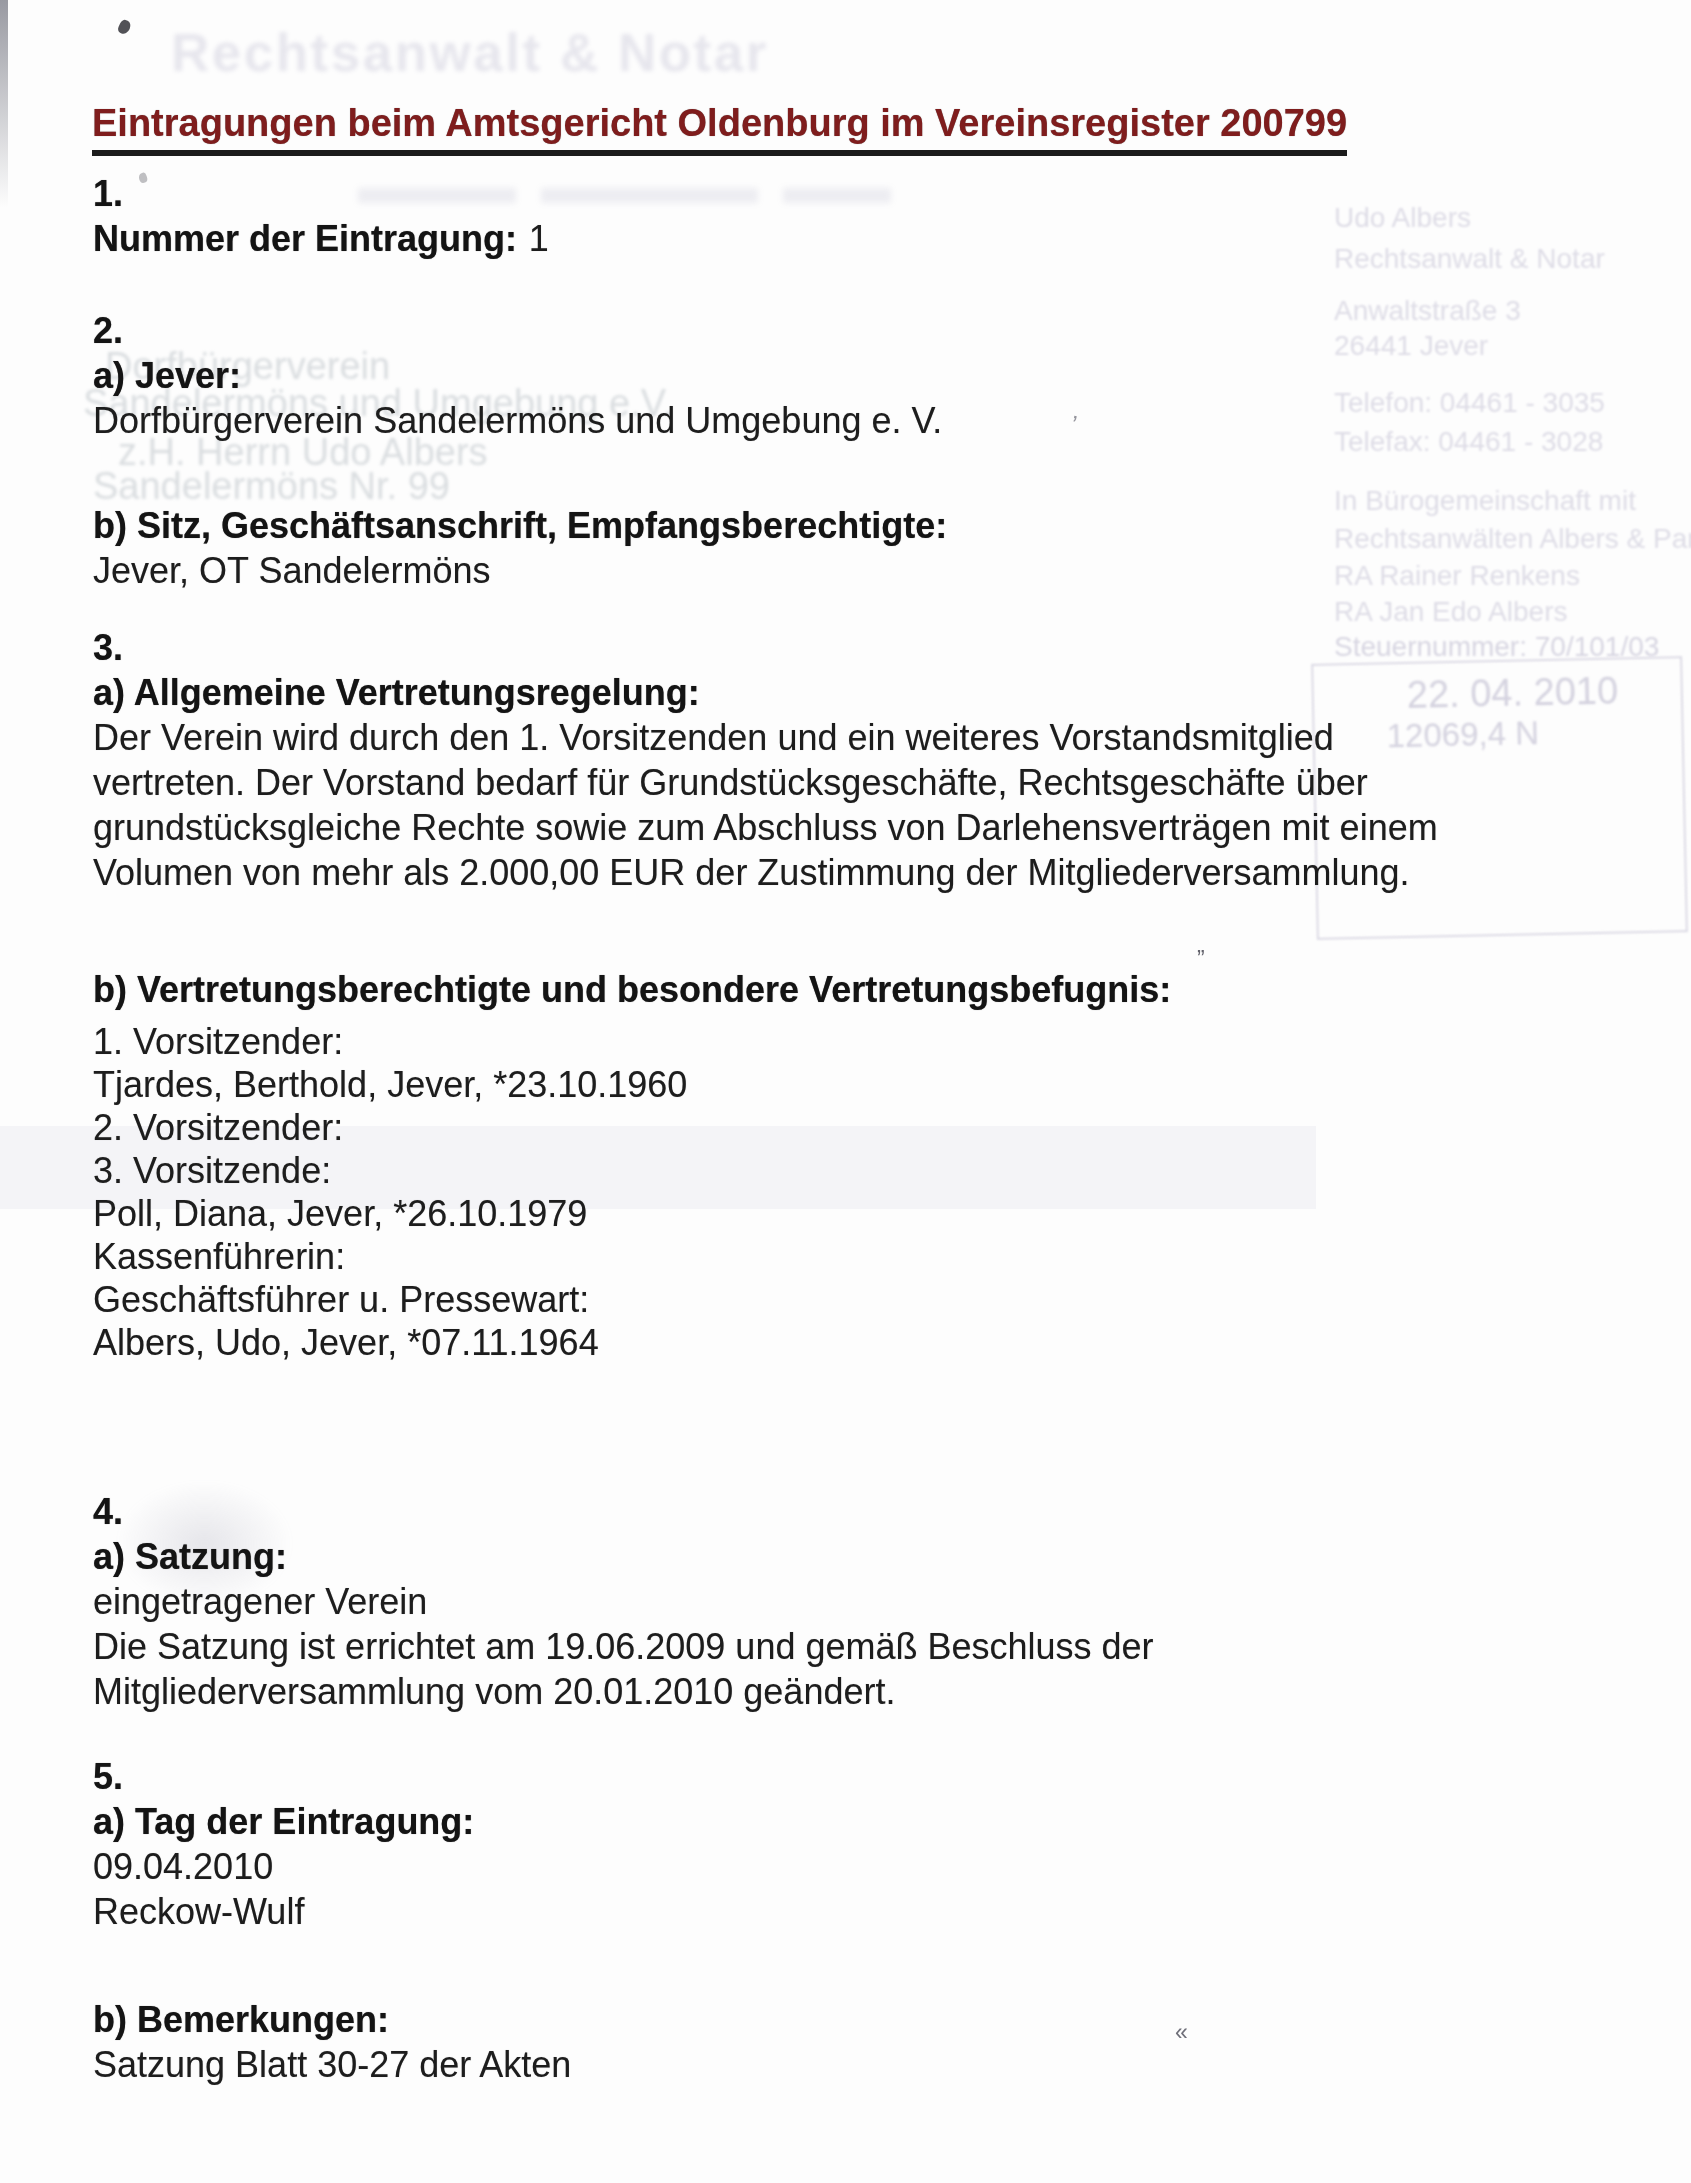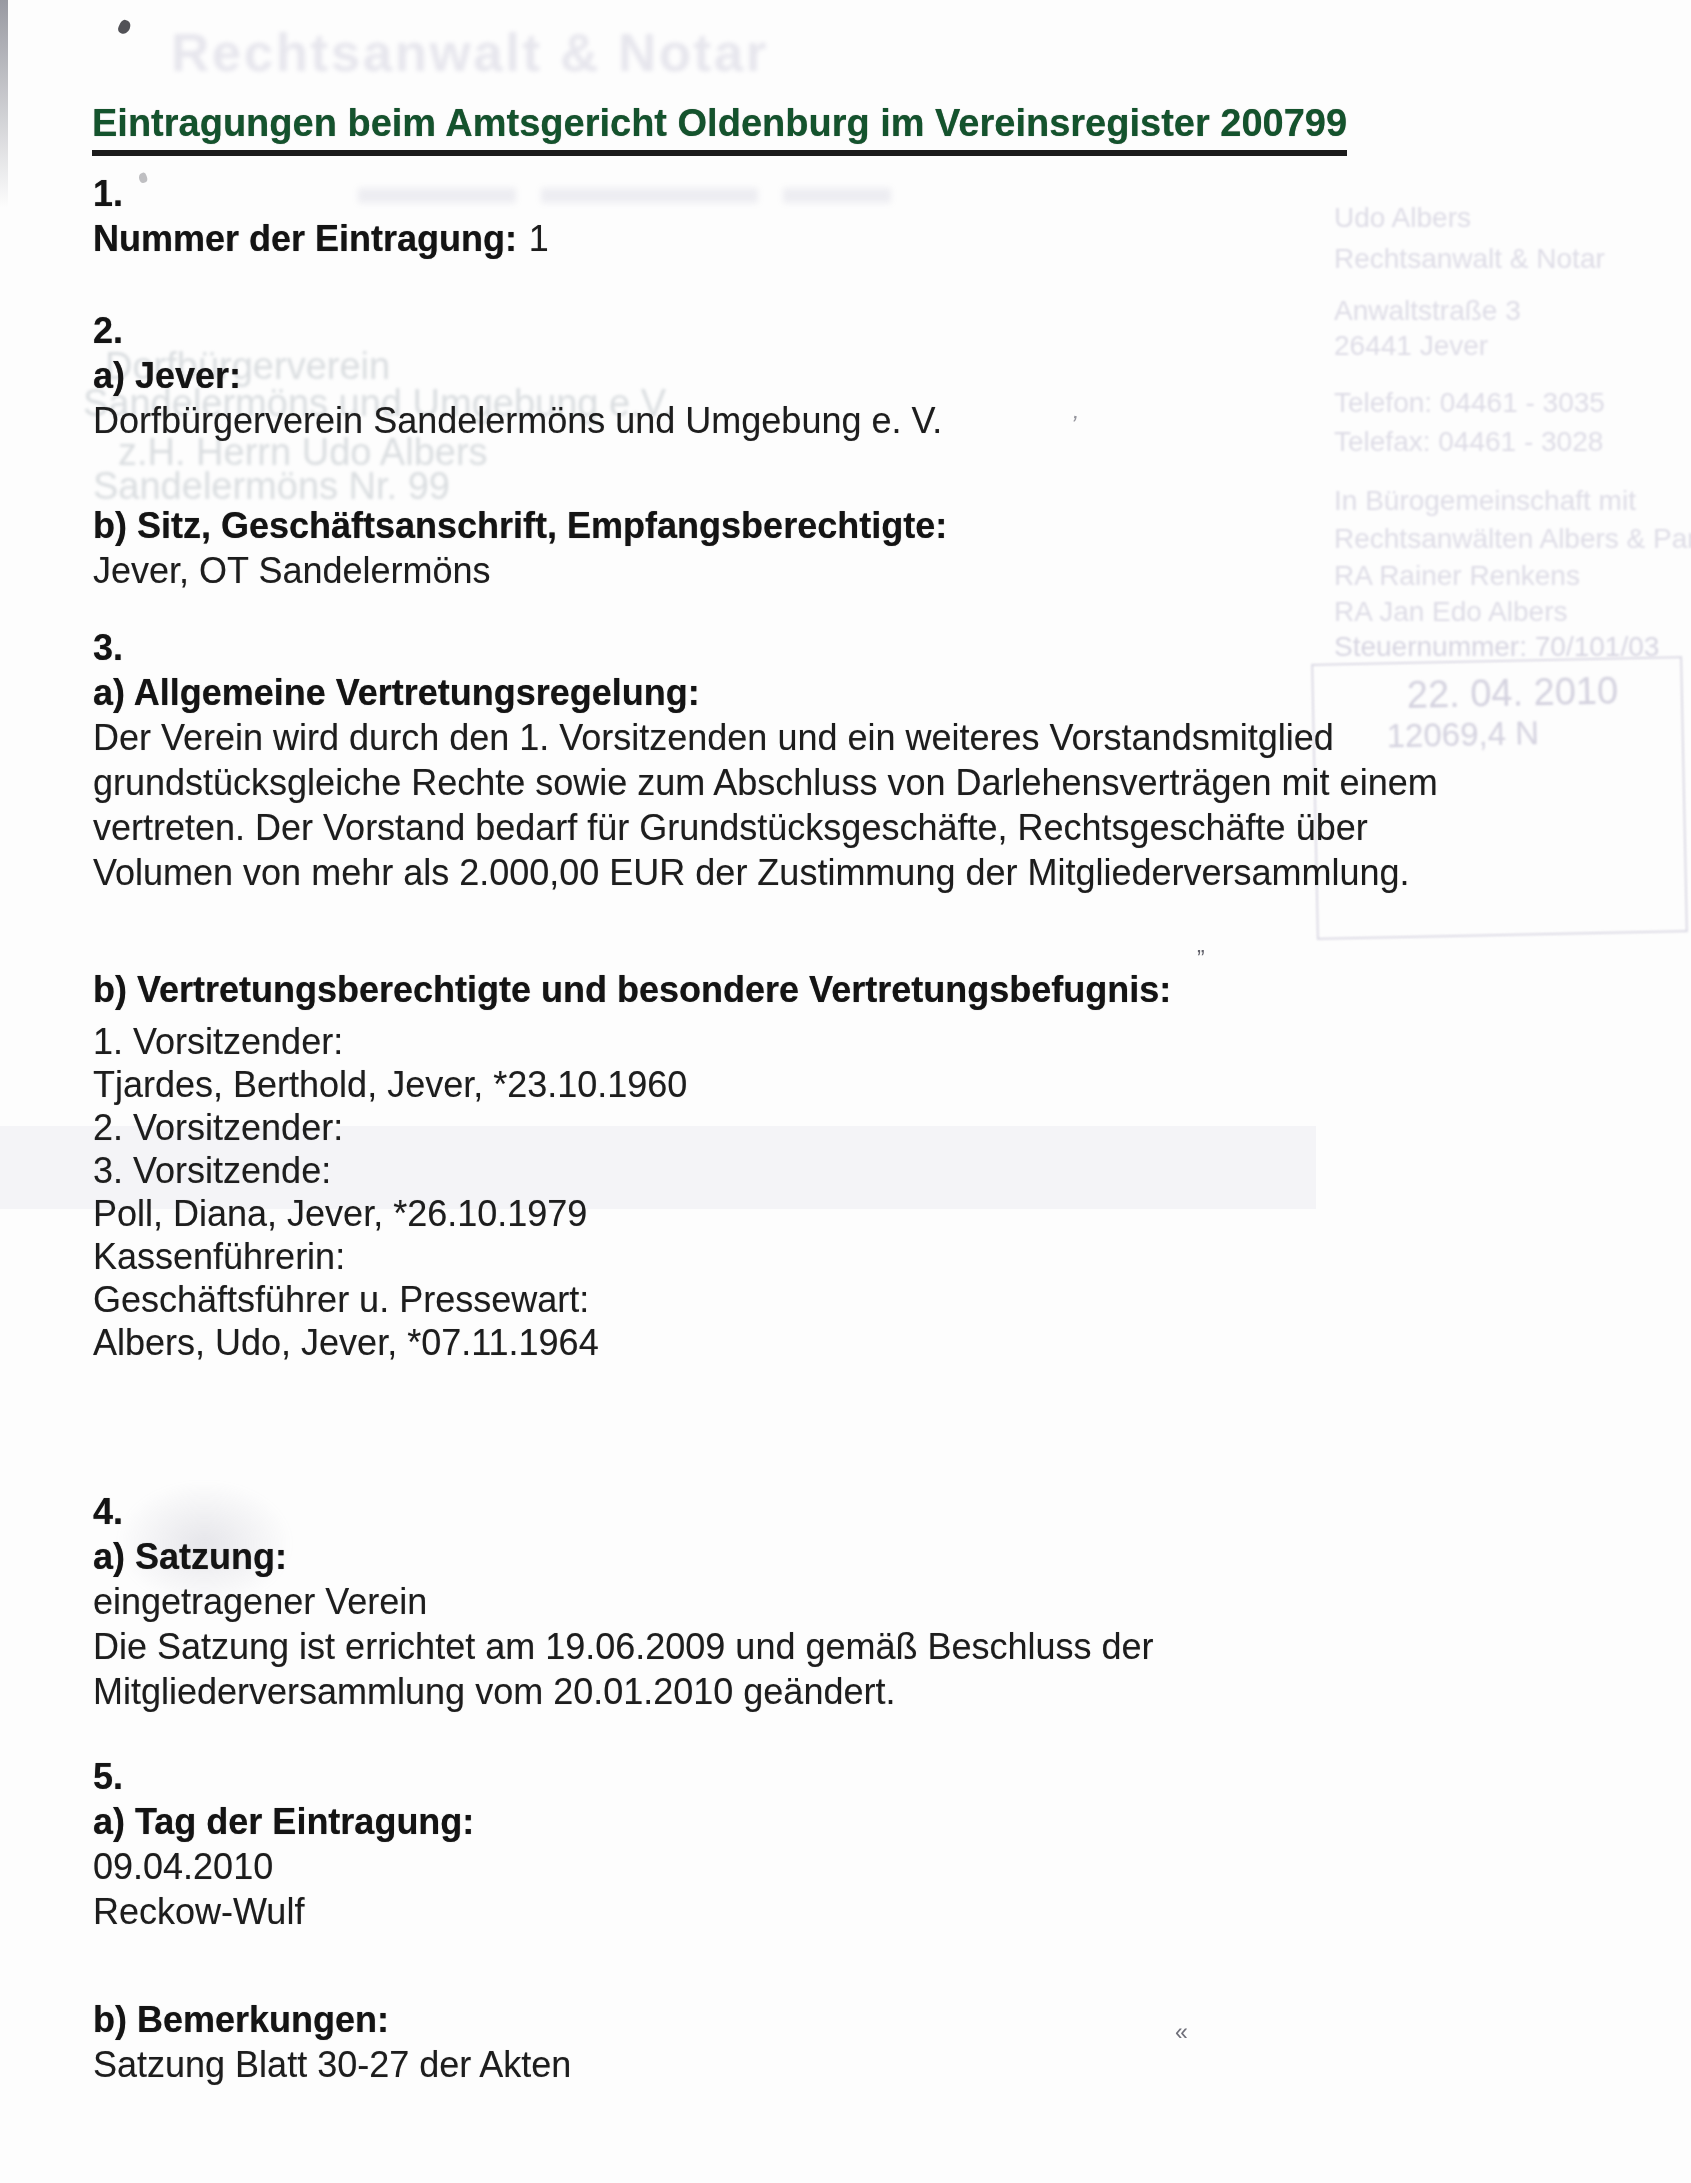--- a/index.html
+++ b/index.html
@@ -10,21 +10,21 @@
     color: #1d1d1d;
     position: relative;
     overflow: hidden;
   }
   .page { position: absolute; inset: 0; }
 
   
   .title {
     position: absolute; left: 92px; top: 102px;
     font-size: 38px; font-weight: 700; letter-spacing: 0px;
-    color: #14532d;
+    color: #7f1d1d;
     border-bottom: 6.7px solid #1c1c1c;
     padding-bottom: 5px;
     text-shadow: 0 0 0.8px rgba(20,20,20,.55);
     white-space: pre;
   }
   .sec { position: absolute; left: 93px; z-index: 3; }
   .ln {
     font-size: 36px; line-height: 45px; white-space: pre;
     text-shadow: 0 0 0.8px rgba(40,40,40,.35);
   }
@@ -124,22 +124,22 @@
     <div class="ln">Dorfbürgerverein Sandelermöns und Umgebung e. V.</div>
     <div class="gap72"></div>
     <div class="ln b">b) Sitz, Geschäftsanschrift, Empfangsberechtigte:</div>
     <div class="ln">Jever, OT Sandelermöns</div>
   </div>
 
   <div class="sec" style="top:625px;">
     <div class="ln b">3.</div>
     <div class="ln b">a) Allgemeine Vertretungsregelung:</div>
     <div class="ln">Der Verein wird durch den 1. Vorsitzenden und ein weiteres Vorstandsmitglied</div>
+    <div class="ln">vertreten. Der Vorstand bedarf für Grundstücksgeschäfte, Rechtsgeschäfte über</div>
     <div class="ln">grundstücksgleiche Rechte sowie zum Abschluss von Darlehensverträgen mit einem</div>
-    <div class="ln">vertreten. Der Vorstand bedarf für Grundstücksgeschäfte, Rechtsgeschäfte über</div>
     <div class="ln">Volumen von mehr als 2.000,00 EUR der Zustimmung der Mitgliederversammlung.</div>
     <div class="gap86"></div>
     <div class="ln b">b) Vertretungsberechtigte und besondere Vertretungsbefugnis:</div>
     <div class="list mt10">
       <div class="ln">1. Vorsitzender:</div>
       <div class="ln">Tjardes, Berthold, Jever, *23.10.1960</div>
       <div class="ln">2. Vorsitzender:</div>
       <div class="ln">3. Vorsitzende:</div>
       <div class="ln">Poll, Diana, Jever, *26.10.1979</div>
       <div class="ln">Kassenführerin:</div>

